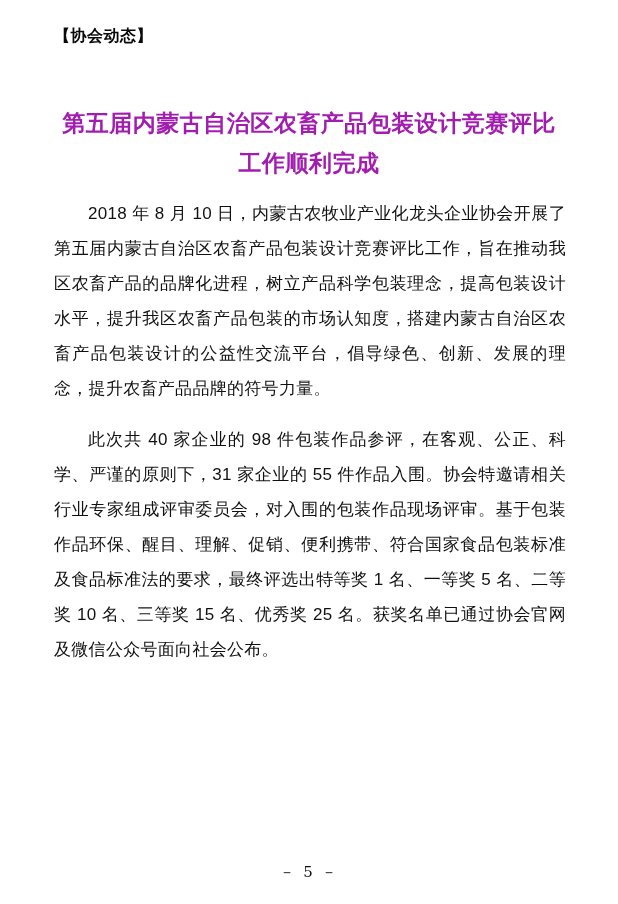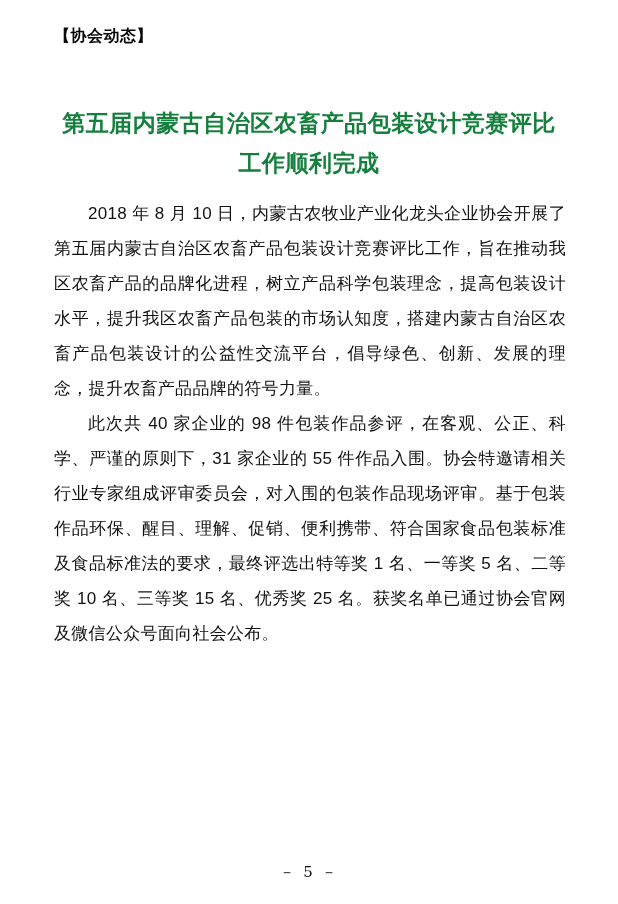--- a/index.html
+++ b/index.html
@@ -34,42 +34,42 @@
   .doc-title {
     position: absolute;
     top: 88px;
     left: 54px;
     width: 510px;
     text-align: center;
     font-size: 23px;
     font-weight: bold;
     line-height: 40px;
     letter-spacing: 0.5px;
-    color: #15803d;
+    color: #a21caf;
     font-family: "DejaVu Serif", "Liberation Serif", serif;
   }
   .body-text {
     position: absolute;
     top: 196px;
     left: 54px;
     width: 512px;
   }
   .body-text p {
     margin: 0 0 0 0;
     font-size: 17px;
     line-height: 35px;
     text-align: justify;
     text-justify: inter-ideograph;
     text-indent: 2em;
     letter-spacing: 0.3px;
     color: #111111;
     font-family: Liberation Sans, sans-serif;
   }
   .body-text p + p {
-    margin-top: 0;
+    margin-top: 16px;
   }
   .page-number {
     position: absolute;
     bottom: 22px;
     left: 0;
     width: 618px;
     text-align: center;
     font-size: 15px;
     color: #111111;
     letter-spacing: 2px;

